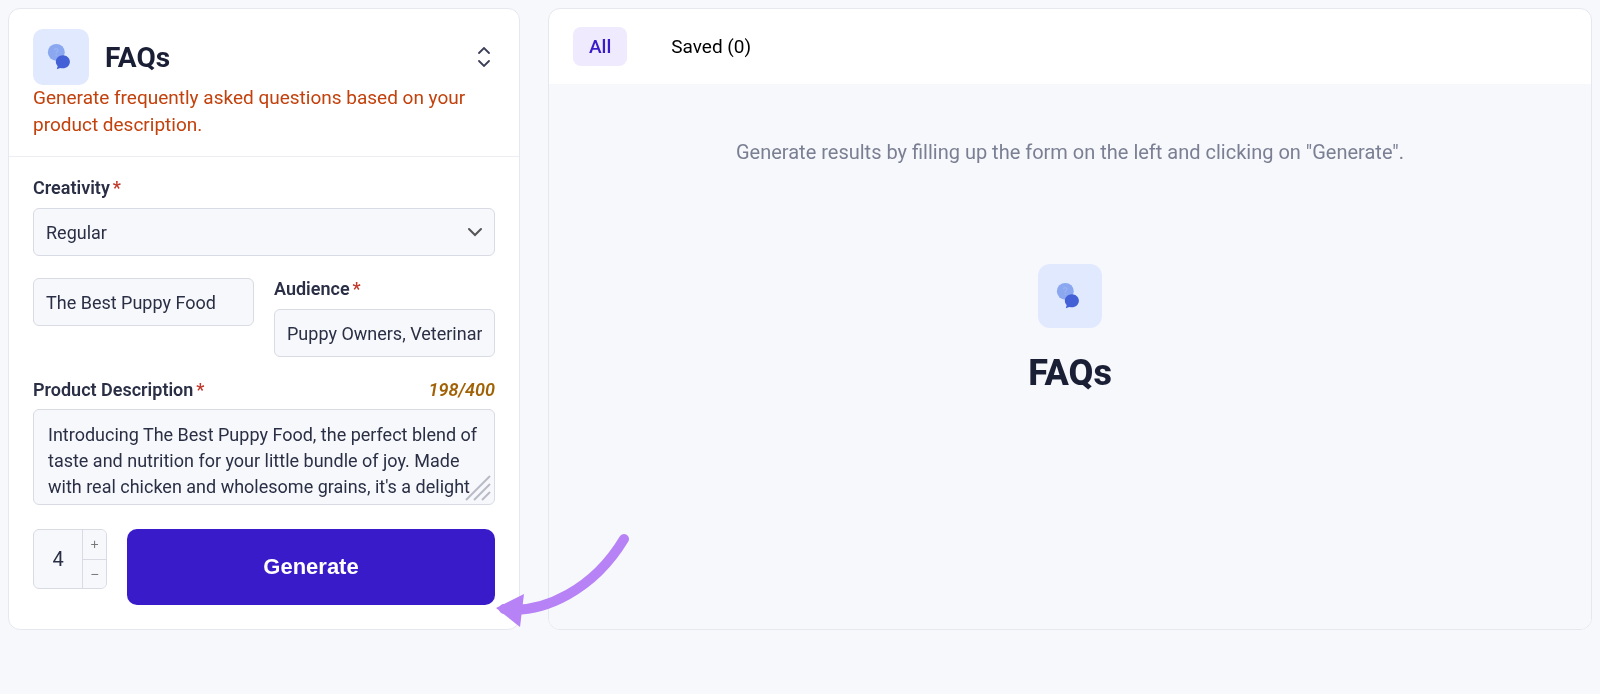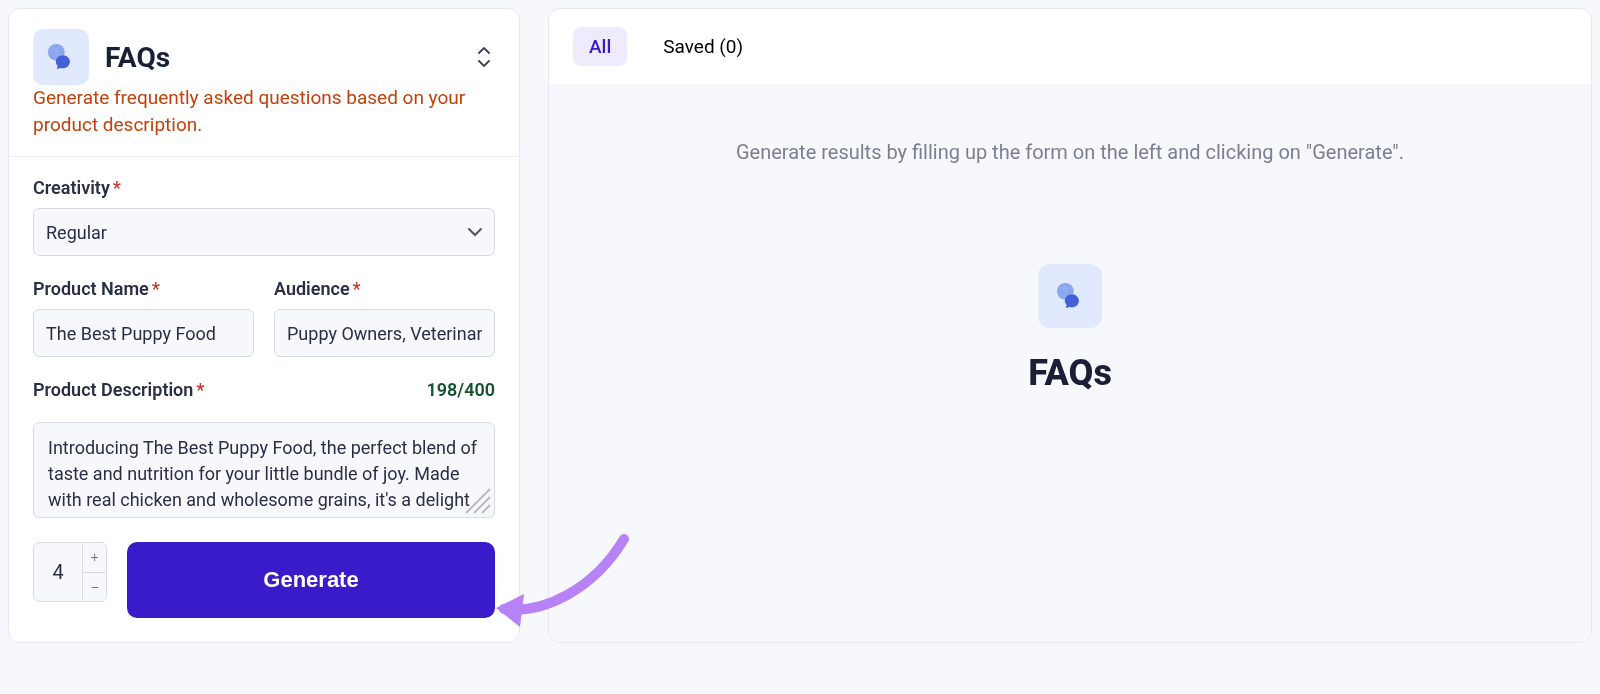--- a/index.html
+++ b/index.html
@@ -111,23 +111,23 @@
     content: ""; position: absolute; left: 0; top: 0; width: 9px; height: 7.5px;
     background: #3c3b6e;
   }
   .text-input input {
     border: none; outline: none; background: transparent; width: 100%;
     font-size: 18px; color: #2a2f45;
     font-family: inherit;
   }
   .desc-head {
     display: flex; justify-content: space-between; align-items: baseline;
-    margin-bottom: 22px;
-  }
-  .counter { font-size: 18px; font-weight: 600; color: #14532d; }
+    margin-bottom: 9px;
+  }
+  .counter { font-size: 18px; font-weight: 600; color: #a16207; font-style: italic; }
   .textarea-wrap {
     border: 1px solid #d8dbe3;
     background: #f7f8fb;
     border-radius: 6px;
     padding: 12px 14px 2px 14px;
     position: relative;
     height: 96px;
     overflow: hidden;
   }
   .textarea-wrap textarea {
@@ -195,21 +195,21 @@
     background: #fff;
     border: 1px solid #e6e8ef;
     border-radius: 12px;
     display: flex;
     flex-direction: column;
     overflow: hidden;
   }
   .tabs {
     display: flex;
     align-items: center;
-    gap: 20px;
+    gap: 28px;
     padding: 18px 24px;
   }
   .tab {
     font-size: 19px;
     padding: 8px 16px;
     border-radius: 8px;
     cursor: pointer;
     color: #000000;
   }
   .tab.active {
@@ -298,23 +298,20 @@
             <span>Regular</span>
             <svg class="sel-chev" viewBox="0 0 14 10">
                 <path d="M1 2 L7 8 L13 2" stroke="#555" stroke-width="2" fill="none" stroke-linecap="round"></path>
               </svg>
           </div>
         </div>
       </div>
 
       <div class="row2">
         <div class="field">
-          <div class="f-label">
-            <span>Product Name</span><span class="req">*</span>
-          </div>
           <div class="text-input">
             <input type="text" value="The Best Puppy Food" style="">
           </div>
         </div>
         <div class="field">
           <div class="f-label">
             <span>Audience</span><span class="req">*</span>
           </div>
           <div class="text-input">
             <input type="text" value="Puppy Owners, Veterinarians" style="">

